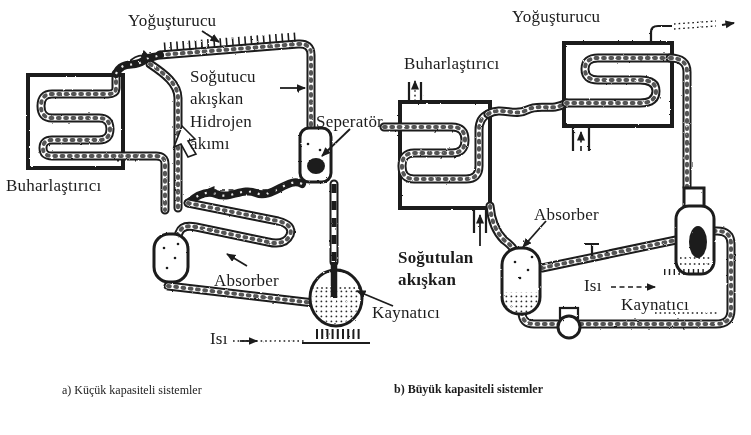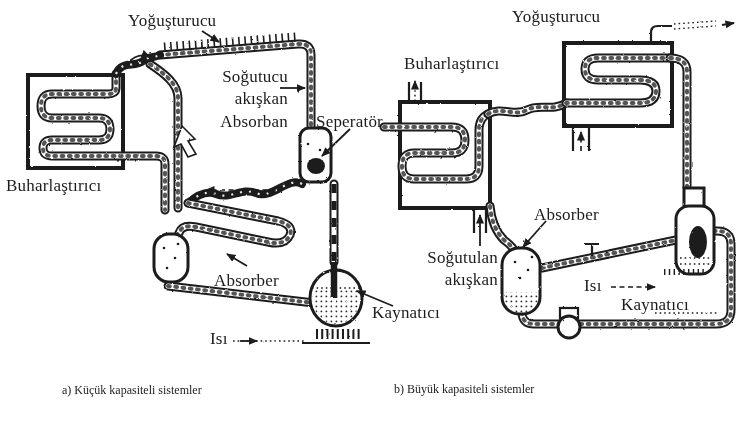--- a/index.html
+++ b/index.html
@@ -3,21 +3,21 @@
 <meta charset="utf-8">
 <style>
   html,body{margin:0;padding:0;background:#fff;}
   #stage{
     position:relative;width:751px;height:435px;background:#ffffff;
     font-family:"Liberation Serif","DejaVu Serif",serif;color:#1c1c1c;
     overflow:hidden;
   }
   #art{position:absolute;left:0;top:0;}
   .lbl{position:absolute;font-size:17px;line-height:1.25;white-space:nowrap;color:#1c1c1c;letter-spacing:.2px;}
-  .stack{white-space:normal;text-align:right;line-height:1.32;}
+  .stack{white-space:normal;text-align:left;line-height:1.32;}
   .cap{position:absolute;font-size:12px;white-space:nowrap;color:#1c1c1c;}
   
   .po{stroke:#1c1c1c;stroke-width:9;fill:none;stroke-linecap:round;stroke-linejoin:round;}
   .pi{stroke:#ffffff;stroke-width:5;fill:none;stroke-linecap:round;stroke-linejoin:round;}
   .grain{stroke:#2b2b2b;stroke-width:4;fill:none;stroke-dasharray:1.8 5.5;opacity:.8;stroke-linecap:round;}
   .pd{stroke:#1c1c1c;stroke-width:8;fill:none;stroke-linecap:round;}
   .pdt{stroke:#fff;stroke-width:2.2;fill:none;stroke-dasharray:2 7;opacity:.9;}
   .vessel{fill:#fff;stroke:#1c1c1c;stroke-width:3;}
   .boxx{fill:none;stroke:#1c1c1c;stroke-width:4;}
   .thin{stroke:#1c1c1c;stroke-width:2.2;fill:none;}
@@ -191,32 +191,32 @@
         <path class="leader" stroke-width="2.4" d="M480,246 L480,215" marker-end="url(#ah)"></path>
         <path class="dashl" d="M611,287 L655,287" marker-end="url(#ah)"></path>
       </g>
     </g>
   </svg>
 
   <div class="lbl" style="left:128px;top:10px;">Yoğuşturucu</div>
 
   <div class="lbl stack" style="left:190px;top:66px;width:98px;">
     <div>Soğutucu akışkan</div>
-    <div>Absorban</div>
+    <div>Hidrojen akımı</div>
   </div>
 
   <div class="lbl" style="left:316px;top:111px;">Seperatör</div>
   <div class="lbl" style="left:6px;top:175px;">Buharlaştırıcı</div>
   <div class="lbl" style="left:214px;top:270px;">Absorber</div>
   <div class="lbl" style="left:210px;top:328px;">Isı</div>
   <div class="lbl" style="left:372px;top:302px;">Kaynatıcı</div>
 
   <div class="lbl" style="left:512px;top:6px;">Yoğuşturucu</div>
   <div class="lbl" style="left:404px;top:53px;">Buharlaştırıcı</div>
-  <div class="lbl stack" style="left:398px;top:247px;width:100px;">Soğutulan akışkan</div>
+  <div class="lbl stack" style="left:398px;top:247px;width:100px;font-weight:bold;">Soğutulan akışkan</div>
   <div class="lbl" style="left:534px;top:204px;">Absorber</div>
   <div class="lbl" style="left:584px;top:275px;">Isı</div>
   <div class="lbl" style="left:621px;top:294px;">Kaynatıcı</div>
 
   <div class="cap" style="left:62px;top:383px;">a) Küçük kapasiteli sistemler</div>
-  <div class="cap" style="left:394px;top:382px;">b) Büyük kapasiteli sistemler</div>
+  <div class="cap" style="left:394px;top:382px;font-weight:bold;">b) Büyük kapasiteli sistemler</div>
 
 </div>
 
 </body></html>

